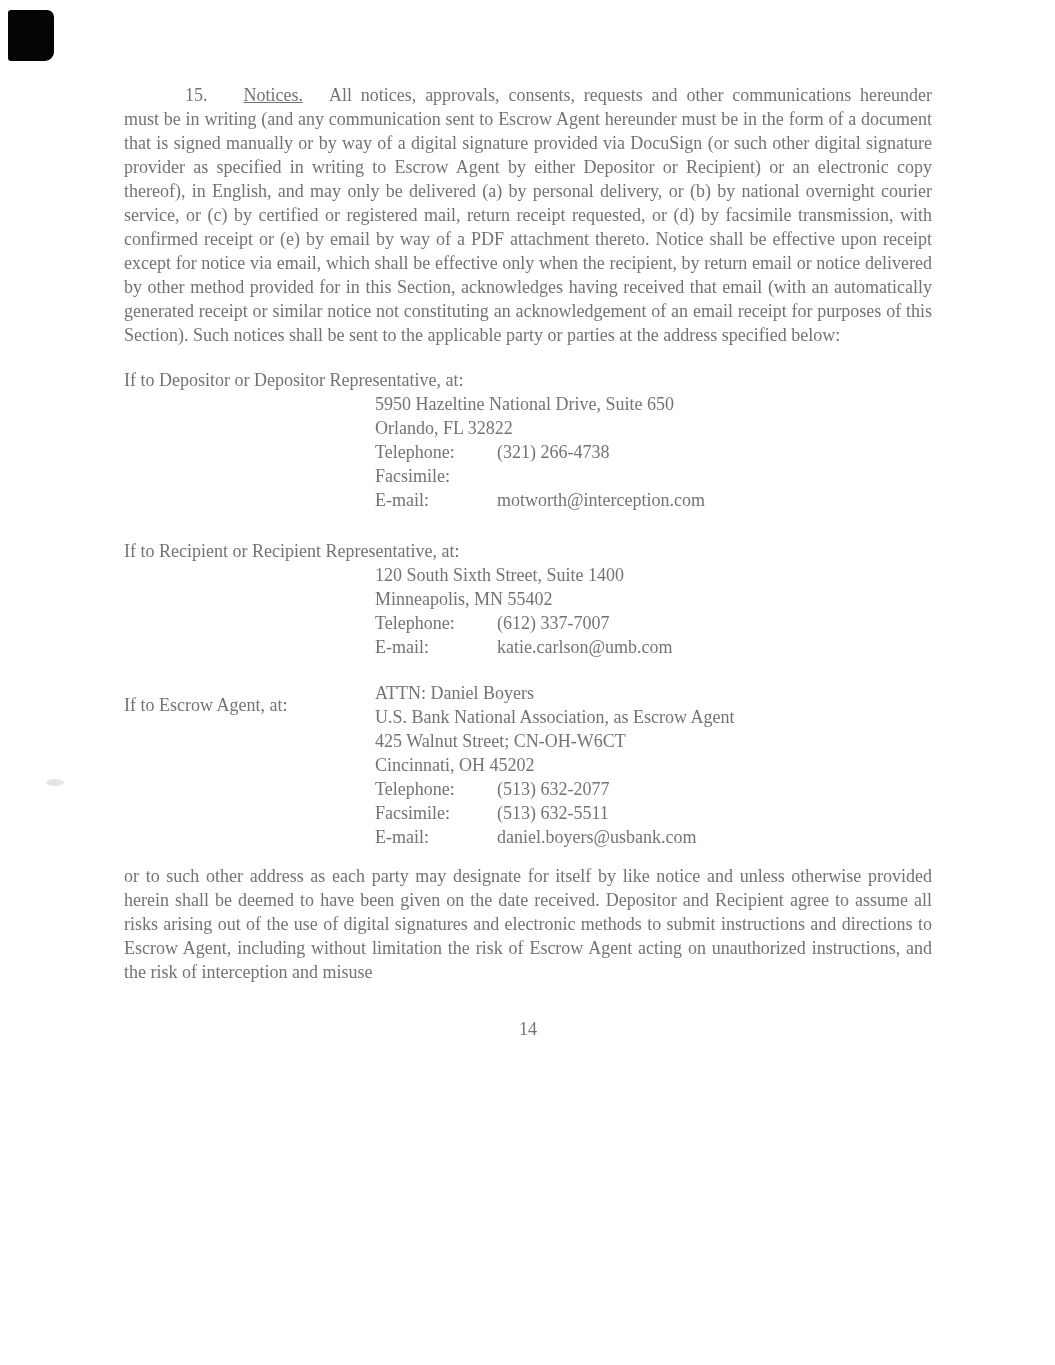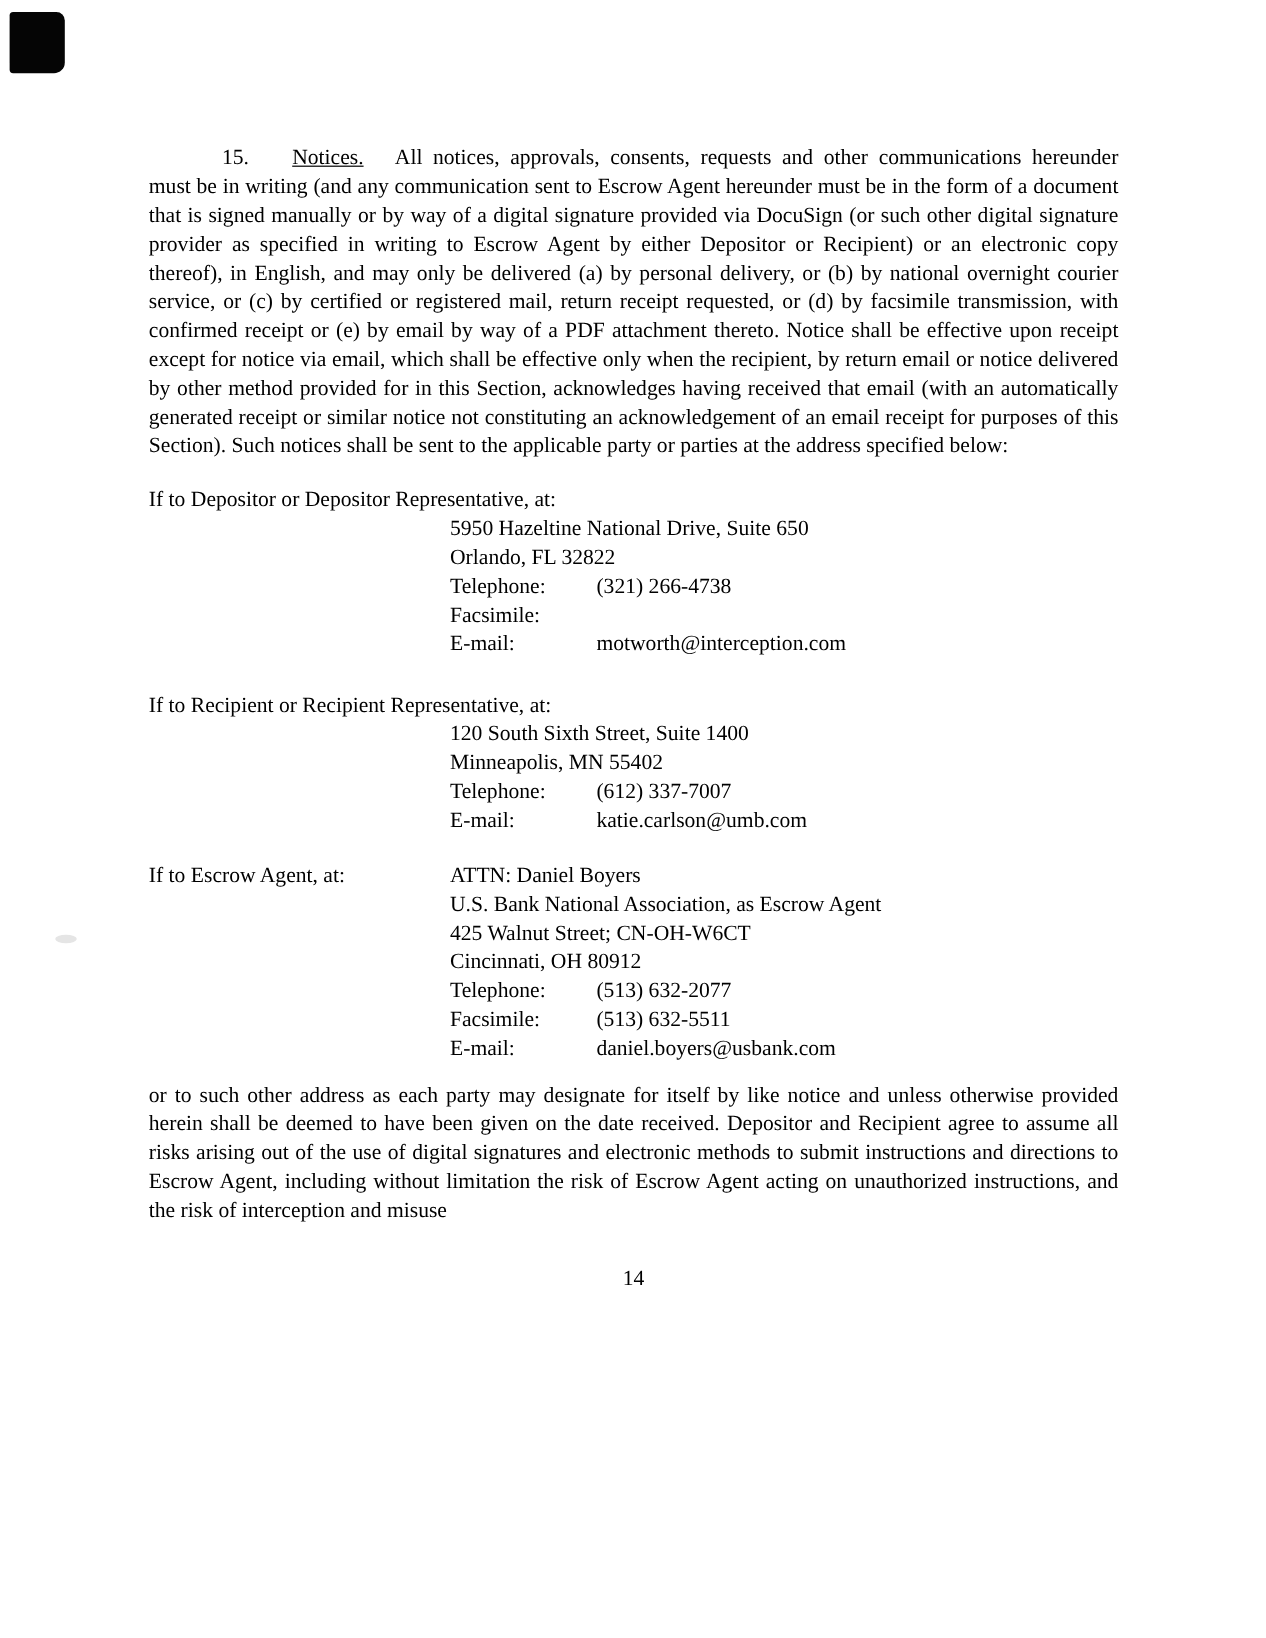--- a/index.html
+++ b/index.html
@@ -2,25 +2,25 @@
 <html><head>
 <meta charset="utf-8">
 <style>
   html, body { margin: 0; padding: 0; background: #ffffff; }
   .page {
     position: relative;
     width: 1055px;
     height: 1183px;
     background: #ffffff;
     box-sizing: border-box;
-    padding: 119px 123px 0 124px;
+    padding: 83px 123px 0 124px;
     font-family: "Liberation Serif", "DejaVu Serif", serif;
     font-size: 18px;
     line-height: 24px;
-    color: #000000;
+    color: #737373;
     overflow: hidden;
   }
   .corner-mark {
     position: absolute;
     left: 8px; top: 10px;
     width: 46px; height: 51px;
     background: #050505;
     border-radius: 3px 7px 9px 3px;
   }
   .smudge {
@@ -33,21 +33,21 @@
   }
   .para { margin: 0; text-align: justify; }
   .para.first { text-indent: 61px; }
   .sec-num { margin-right: 36px; }
   .sec-title { text-decoration: underline; margin-right: 26px; }
   .contact { position: relative; }
   .contact.c1 { margin-top: 21px; }
   .contact.c2 { margin-top: 27px; }
   .contact.c3 { margin-top: 22px; }
   .addr { margin-left: 251px; }
-  .intro-abs { position: absolute; left: 0; top: 0; white-space: nowrap; }
+  .intro-abs { position: absolute; left: 0; top: 12px; white-space: nowrap; }
   .lbl { display: inline-block; width: 122px; }
   .para.closing { margin-top: 15px; }
   .pageno { margin-top: 33px; text-align: center; }
 </style>
 </head>
 <body>
 
 <div class="page">
   <div class="corner-mark"></div>
   <div class="smudge"></div>
@@ -74,21 +74,21 @@
       <div><span class="lbl">E-mail:</span><span>katie.carlson@umb.com</span></div>
     </div>
   </div>
 
   <div class="contact c3">
     <div class="intro-abs">If to Escrow Agent, at:</div>
     <div class="addr">
       <div>ATTN:  Daniel Boyers</div>
       <div>U.S. Bank National Association, as Escrow Agent</div>
       <div>425 Walnut Street; CN-OH-W6CT</div>
-      <div>Cincinnati, OH 80912</div>
+      <div>Cincinnati, OH 45202</div>
       <div><span class="lbl">Telephone:</span><span>(513) 632-2077</span></div>
       <div><span class="lbl">Facsimile:</span><span>(513) 632-5511</span></div>
       <div><span class="lbl">E-mail:</span><span>daniel.boyers@usbank.com</span></div>
     </div>
   </div>
 
   <p class="para closing">or to such other address as each party may designate for itself by like notice and unless otherwise provided herein shall be deemed to have been given on the date received.  Depositor and Recipient agree to assume all risks arising out of the use of digital signatures and electronic methods to submit instructions and directions to Escrow Agent, including without limitation the risk of Escrow Agent acting on unauthorized instructions, and the risk of interception and misuse</p>
 
   <div class="pageno">14</div>
 </div>

